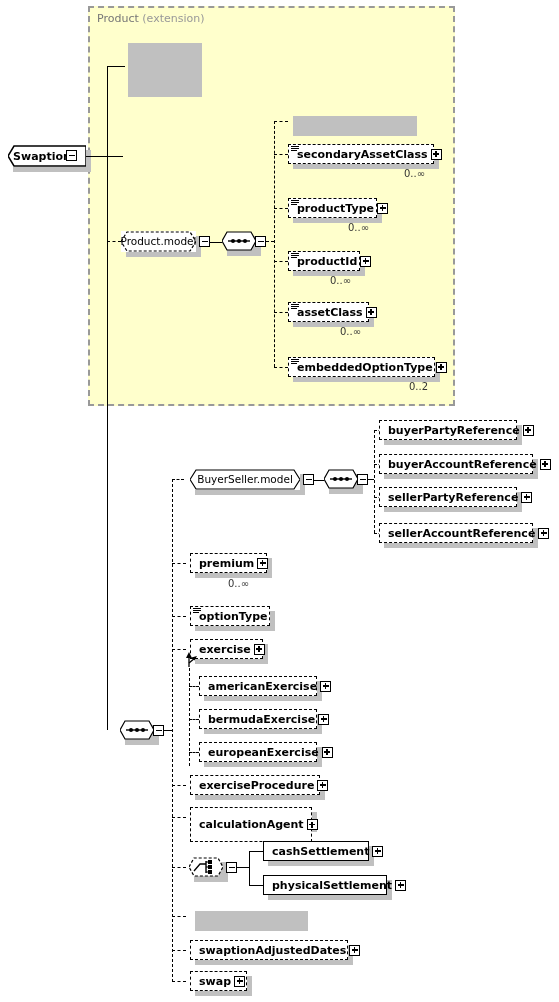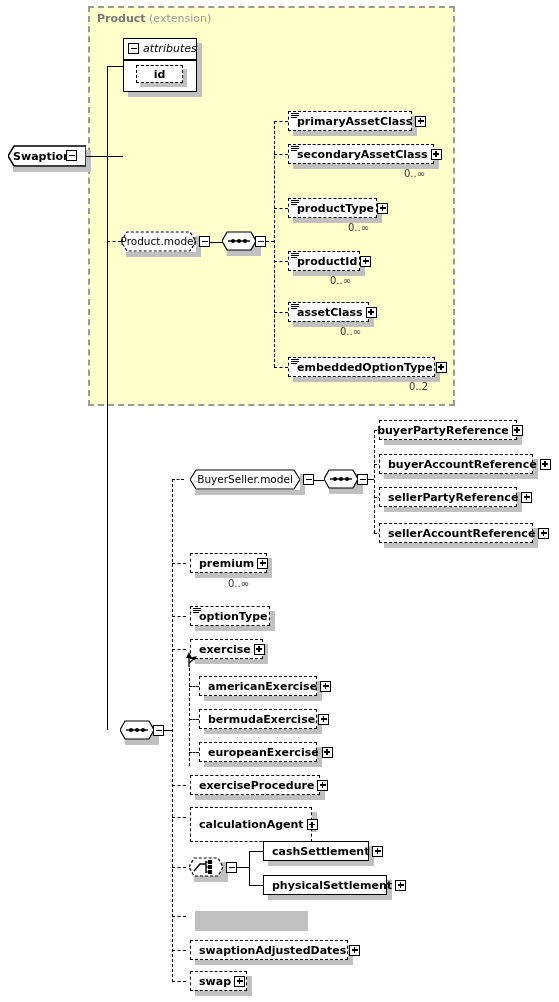--- a/index.html
+++ b/index.html
@@ -15,21 +15,21 @@
     background:#ffffcc;
     border:2px dashed #999999;
     box-sizing:border-box;
   }
   .ext-title{
     position:absolute;
     font-size:11px;
     color:#888888;
     white-space:nowrap;
   }
-  .ext-title b{color:#777777;font-weight:bold;}
+  .ext-title b{color:#777777;font-weight:normal;}
   .ext-title i{font-style:normal;color:#999999;}
 
   
   .node{
     position:absolute;
     box-sizing:border-box;
     background:#ffffff;
     font-size:11px;
     font-weight:bold;
     color:#000000;
@@ -156,31 +156,20 @@
     <div class="expander" style="margin:0;"></div>
   </div>
 
   <div class="ln h" style="left:78px;top:155.5px;width:45px;"></div>
 
   <div class="ln v" style="left:107px;top:66px;height:664px;"></div>
 
   <div class="ln h" style="left:107px;top:66px;width:18px;"></div>
 
   <div class="shadow" style="left:128px;top:43px;width:74px;height:54px;"></div>
-  <div class="attrbox" style="left:123px;top:38px;width:74px;height:54px;">
-    <div class="attr-head">
-      <span class="expander" style="margin:0;"></span>
-      <span>attributes</span>
-    </div>
-    <div class="attr-sep" style="top:20px;"></div>
-    <div class="shadow" style="left:16px;top:30px;width:47px;height:18px;"></div>
-    <div class="node dashed" style="left:12px;top:26px;width:47px;height:18px;justify-content:center;">
-      <span class="lbl" style="padding:0;">id</span>
-    </div>
-  </div>
 
   <div class="dln h" style="left:107px;top:241px;width:14px;"></div>
 
   <div class="shadow" style="left:126px;top:236px;width:75px;height:21px;"></div>
   <div class="modelgroup" style="left:121px;top:231px;width:75px;height:21px;">
     <svg class="mg-shape" viewBox="0 0 75 21" preserveAspectRatio="none">
       <polygon points="0,10.5 6,1 69,1 75,10.5 69,20 6,20" fill="#ffffff" stroke="#000000" stroke-width="1.2" stroke-dasharray="3,2"></polygon>
     </svg>
     <span class="mg-text" style="font-size:10.5px;">Product.model</span>
   </div>
@@ -201,29 +190,20 @@
   </div>
   <div style="position:absolute;left:255px;top:236px;z-index:7;">
     <div class="expander" style="margin:0;"></div>
   </div>
   <div class="dln h" style="left:266px;top:241px;width:8px;"></div>
 
   <div class="dln v" style="left:274px;top:121px;height:246px;"></div>
 
   <div class="dln h" style="left:274px;top:121px;width:14px;"></div>
   <div class="shadow" style="left:293px;top:116px;width:124px;height:20px;"></div>
-  <div class="node dashed" style="left:288px;top:111px;width:124px;height:20px;">
-    <span class="typeglyph">
-        <i></i>
-        <i></i>
-        <i></i>
-      </span>
-    <span class="lbl">primaryAssetClass</span>
-    <span class="expander plus" style="margin-left:auto;"></span>
-  </div>
 
   <div class="dln h" style="left:274px;top:154px;width:14px;"></div>
   <div class="shadow" style="left:293px;top:149px;width:146px;height:20px;"></div>
   <div class="node dashed" style="left:288px;top:144px;width:146px;height:20px;">
     <span class="typeglyph">
         <i></i>
         <i></i>
         <i></i>
       </span>
     <span class="lbl">secondaryAssetClass</span>
@@ -325,21 +305,21 @@
   </div>
   <div style="position:absolute;left:357px;top:474px;z-index:7;">
     <div class="expander" style="margin:0;"></div>
   </div>
   <div class="dln h" style="left:368px;top:479px;width:6px;"></div>
 
   <div class="dln v" style="left:374px;top:430px;height:103px;"></div>
 
   <div class="dln h" style="left:374px;top:430px;width:12px;"></div>
   <div class="shadow" style="left:384px;top:425px;width:138px;height:20px;"></div>
-  <div class="node dashed" style="left:379px;top:420px;width:138px;height:20px;justify-content:center;">
+  <div class="node dashed" style="left:379px;top:420px;width:138px;height:20px;">
     <span class="lbl">buyerPartyReference</span>
     <span class="expander plus" style="margin-left:auto;"></span>
   </div>
 
   <div class="dln h" style="left:374px;top:464px;width:12px;"></div>
   <div class="shadow" style="left:384px;top:459px;width:154px;height:20px;"></div>
   <div class="node dashed" style="left:379px;top:454px;width:154px;height:20px;">
     <span class="lbl">buyerAccountReference</span>
     <span class="expander plus" style="margin-left:auto;"></span>
   </div>

